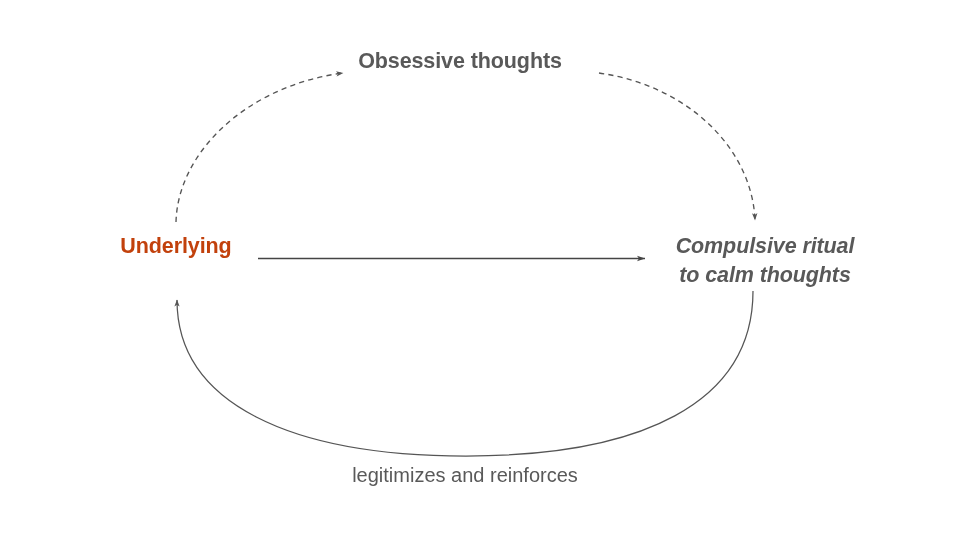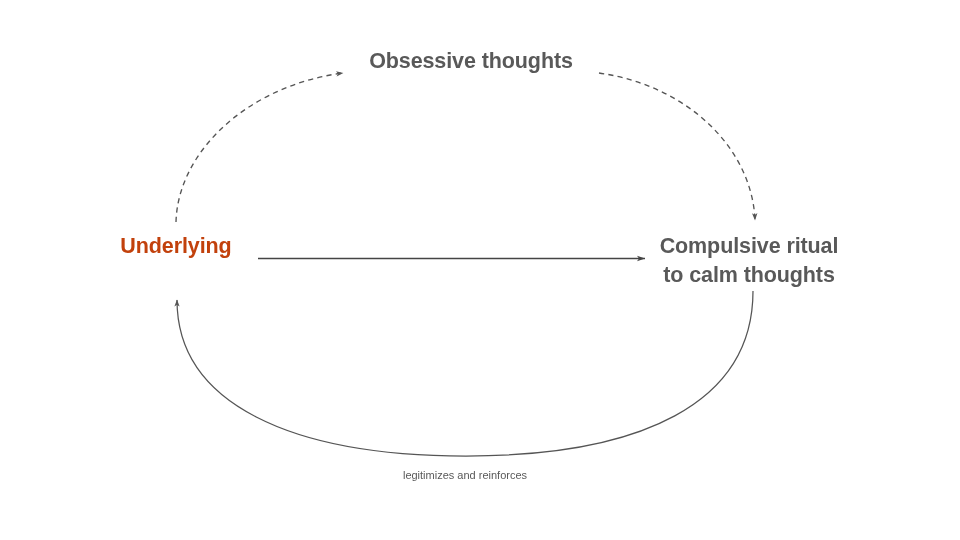--- a/index.html
+++ b/index.html
@@ -35,44 +35,45 @@
     font-size: 21.5px;
     line-height: 29px;
     letter-spacing: -0.1px;
     white-space: nowrap;
   }
   .node-gray { color: #595959; }
   .node-red  { color: #c2410c; }
 
   
   #node-obsessive {
-    left: 271px;
+    left: 260px;
     top: 47px;
     width: 400px;
   }
   
   #node-dread {
     left: 36px;
     top: 232px;
     width: 280px;
   }
   
   #node-compulsive {
-    left: 589px;
+    left: 605px;
     top: 232px;
     width: 320px;
+    font-style: italic;
   }
   
   #edge-label-legitimizes {
     position: absolute;
     left: 305px;
     top: 464px;
     width: 320px;
     text-align: center;
-    font-size: 11px;
+    font-size: 20px;
     line-height: 22px;
     font-weight: normal;
     color: #595959;
     white-space: nowrap;
   }
 </style>
 </head>
 <body>
 
 <div id="canvas">

